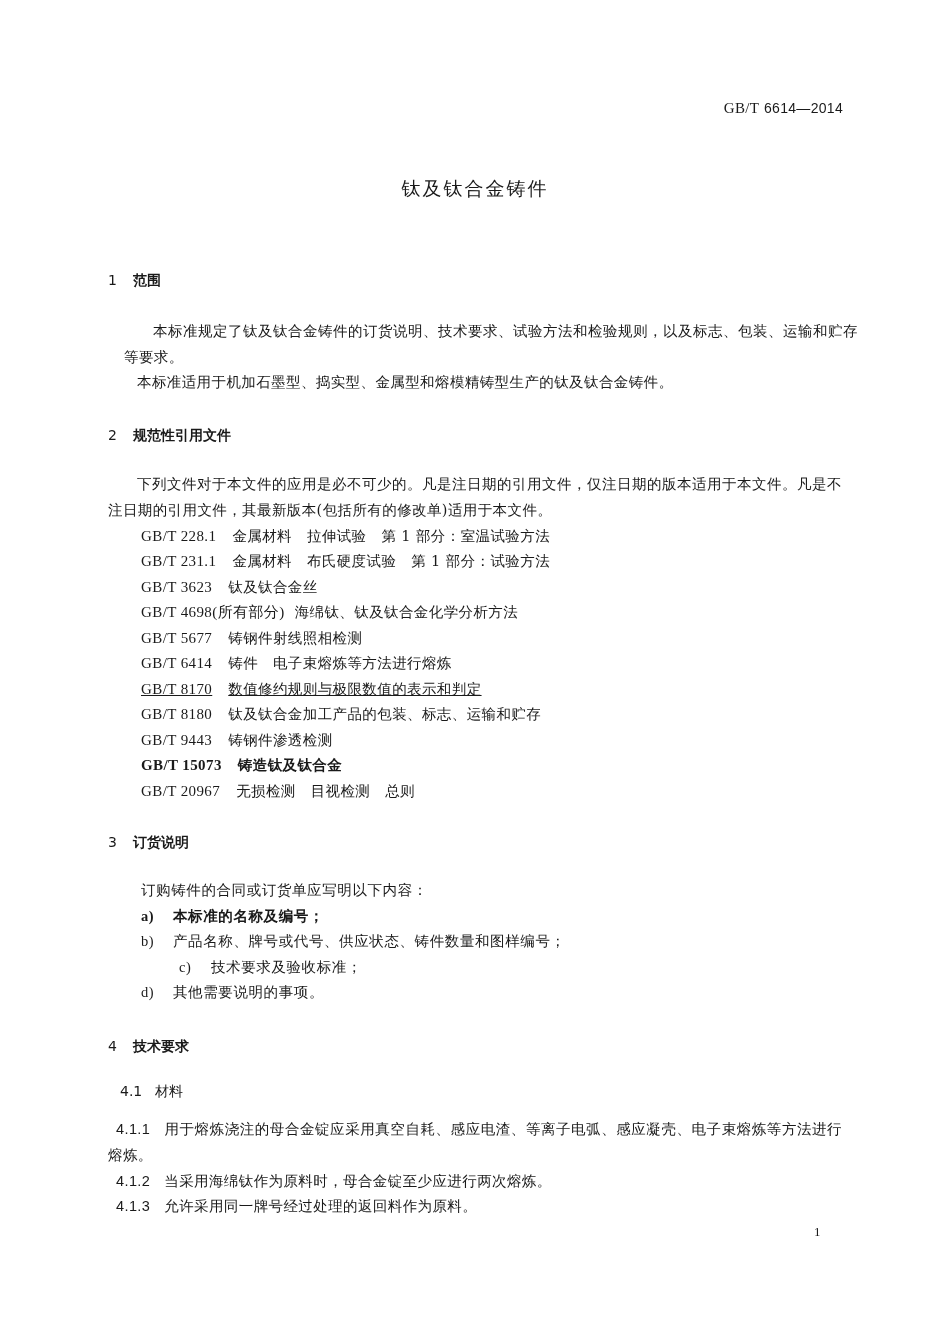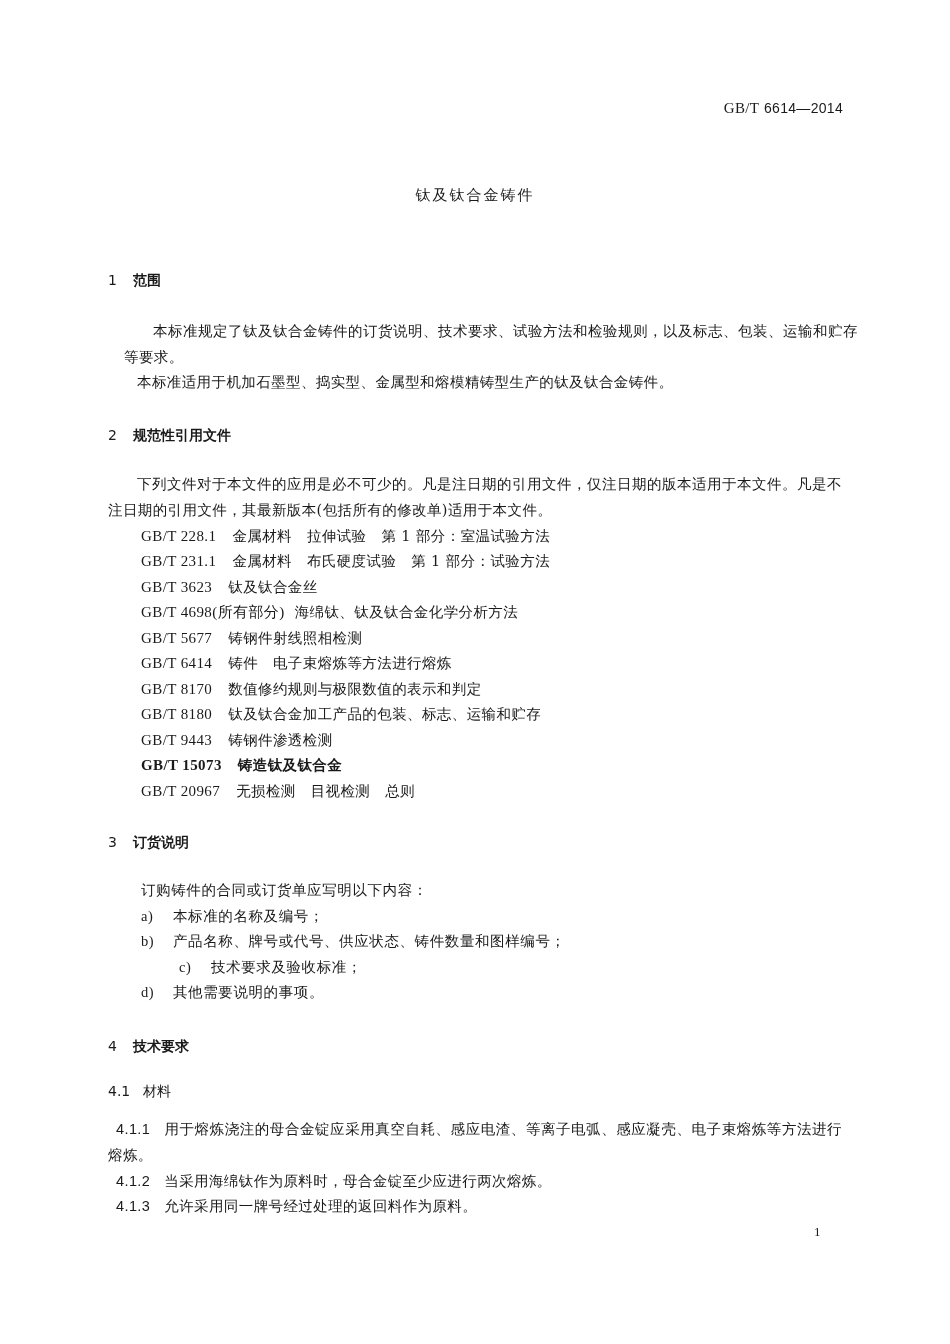--- a/index.html
+++ b/index.html
@@ -2,26 +2,26 @@
 <html><head>
 <meta charset="utf-8">
 <style>
   html, body { margin: 0; padding: 0; background: #ffffff; }
   body { width: 950px; height: 1344px; position: relative; overflow: hidden;
          font-family: "DejaVu Serif", "Liberation Serif", serif; color: #1a1a1a; }
   .abs { position: absolute; white-space: nowrap; }
   .std-code { right: 107px; top: 100px; font-size: 14px; letter-spacing: 0.3px; }
   .std-code .gbt { font-family: "Liberation Serif", serif; font-weight: normal; font-size: 15px; }
   .std-code .num { font-family: "Liberation Sans", sans-serif; font-size: 14px; }
-  .title { left: 0; width: 950px; text-align: center; top: 186px; font-size: 15px;
+  .title { left: 0; width: 950px; text-align: center; top: 176px; font-size: 19px;
            font-family: "DejaVu Sans", sans-serif; letter-spacing: 2px; }
   .h1 { left: 108px; font-size: 14px; font-family: "DejaVu Sans", sans-serif; font-weight: bold; }
   .h1 .n { display: inline-block; width: 25px; font-weight: normal; }
   .h2 { left: 108px; font-size: 14px; font-family: "DejaVu Sans", sans-serif; }
-  .h2 .n { display: inline-block; width: 35px; }
+  .h2 .n { display: inline-block; width: 35px; margin-left: 12px; }
   .p { left: 108px; width: 734px; font-size: 14.5px; line-height: 25.5px; white-space: normal;
        text-align: justify; text-indent: 2em; letter-spacing: 0.4px; }
   .ref { left: 141px; font-size: 14.5px; letter-spacing: 0.4px; }
   .ref .code { font-family: "Liberation Serif", serif; font-size: 15px; margin-right: 16px; }
   .li { left: 141px; font-size: 14.5px; letter-spacing: 0.6px; }
   .li .m { display: inline-block; width: 32px; font-family: "Liberation Serif", serif; }
   .clause { left: 108px; width: 734px; font-size: 14.5px; line-height: 25.5px; white-space: normal;
             letter-spacing: 0.4px; text-align: justify; }
   .clause .n { font-family: "Liberation Sans", sans-serif; margin-right: 14px; margin-left: 8px; }
   .pageno { left: 814px; top: 1224px; font-size: 13px; font-family: "Liberation Serif", serif; }
@@ -46,31 +46,31 @@
   <span class="n">2</span><span>规范性引用文件</span>
 </div>
 <div class="abs p" style="top:472px;">下列文件对于本文件的应用是必不可少的。凡是注日期的引用文件，仅注日期的版本适用于本文件。凡是不注日期的引用文件，其最新版本(包括所有的修改单)适用于本文件。</div>
 
 <div class="abs ref" style="top:527px;"><span class="code">GB/T 228.1</span><span>金属材料　拉伸试验　第 1 部分：室温试验方法</span></div>
 <div class="abs ref" style="top:552px;"><span class="code">GB/T 231.1</span><span>金属材料　布氏硬度试验　第 1 部分：试验方法</span></div>
 <div class="abs ref" style="top:578px;"><span class="code">GB/T 3623</span><span>钛及钛合金丝</span></div>
 <div class="abs ref" style="top:603px;"><span class="code" style="margin-right:10px;">GB/T 4698(所有部分)</span><span>海绵钛、钛及钛合金化学分析方法</span></div>
 <div class="abs ref" style="top:629px;"><span class="code">GB/T 5677</span><span>铸钢件射线照相检测</span></div>
 <div class="abs ref" style="top:654px;"><span class="code">GB/T 6414</span><span>铸件　电子束熔炼等方法进行熔炼</span></div>
-<div class="abs ref" style="top:680px;"><span class="code">GB/T 8170</span><span>数值修约规则与极限数值的表示和判定</span></div>
+<div class="abs ref" style="top:680px;text-decoration:underline;"><span class="code">GB/T 8170</span><span>数值修约规则与极限数值的表示和判定</span></div>
 <div class="abs ref" style="top:705px;"><span class="code">GB/T 8180</span><span>钛及钛合金加工产品的包装、标志、运输和贮存</span></div>
 <div class="abs ref" style="top:731px;"><span class="code">GB/T 9443</span><span>铸钢件渗透检测</span></div>
 <div class="abs ref" style="top:756px;font-weight:bold;"><span class="code">GB/T 15073</span><span>铸造钛及钛合金</span></div>
 <div class="abs ref" style="top:782px;"><span class="code">GB/T 20967</span><span>无损检测　目视检测　总则</span></div>
 
 <div class="abs h1" style="top:834px;">
   <span class="n">3</span><span>订货说明</span>
 </div>
 <div class="abs li" style="top:881px;">订购铸件的合同或订货单应写明以下内容：</div>
-<div class="abs li" style="top:907px;"><span class="m">a)</span><span>本标准的名称及编号；</span></div>
+<div class="abs li" style="top:907px;font-weight:bold;"><span class="m">a)</span><span>本标准的名称及编号；</span></div>
 <div class="abs li" style="top:932px;"><span class="m">b)</span><span>产品名称、牌号或代号、供应状态、铸件数量和图样编号；</span></div>
 <div class="abs li" style="top:958px;margin-left:38px;"><span class="m">c)</span><span>技术要求及验收标准；</span></div>
 <div class="abs li" style="top:983px;"><span class="m">d)</span><span>其他需要说明的事项。</span></div>
 
 <div class="abs h1" style="top:1038px;">
   <span class="n">4</span><span>技术要求</span>
 </div>
 <div class="abs h2" style="top:1083px;">
   <span class="n">4.1</span><span>材料</span>
 </div>

